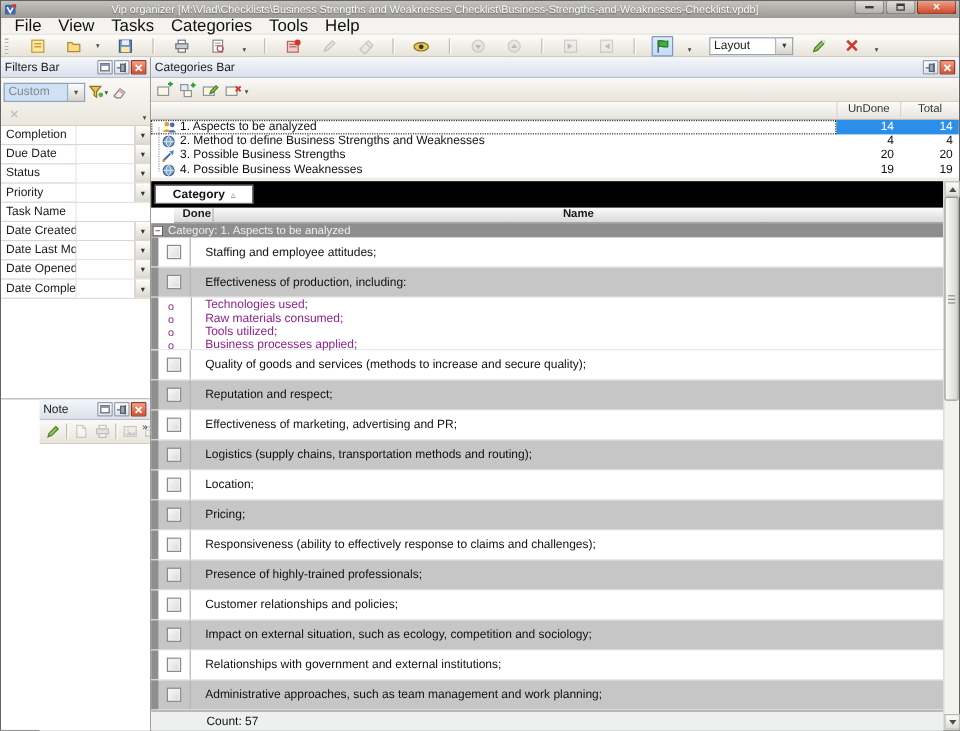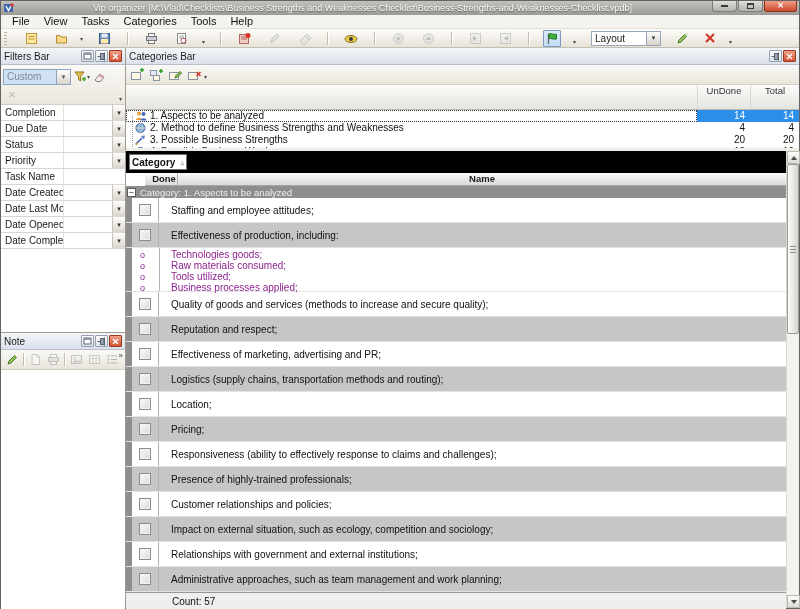--- a/index.html
+++ b/index.html
@@ -20,21 +20,21 @@
     display:flex; align-items:center; justify-content:center; }
   .wbtn.min,.wbtn.max { width:25px; }
   .wbtn.close { width:33px; background:linear-gradient(#ef9c82,#cf4a2d); border-color:#8d2f1b; }
   .glyph-min { width:7px; height:2px; background:#3c3a36; }
   .glyph-max { width:7px; height:6px; border:1px solid #3c3a36; border-top-width:2px; }
   .glyph-x { font-size:8px; color:#fff; font-weight:bold; line-height:1; }
 
   
   .menubar { position:absolute; top:14px; left:0; right:0; height:14px; background:#f4f3f0;
     border-bottom:1px solid #e3e0d8; display:flex; align-items:center; padding-left:4px; }
-  .menu-item { font-size:11px; color:#111; padding:0 7px; line-height:13px; }
+  .menu-item { font-size:14px; color:#111; padding:0 7px; line-height:13px; }
 
   
   .toolbar { position:absolute; top:28px; left:0; right:0; height:19px;
     background:linear-gradient(#fdfcf9,#e7e3d9); border-bottom:1px solid #c5c0b1;
     display:flex; align-items:center; padding:0 2px;gap:12px; }
   .grip { width:3px; height:13px; margin:0 3px 0 1px;
     background:repeating-linear-gradient(#b8b4a6 0 1px, transparent 1px 3px); flex:none; }
   .tbtn { width:18px; height:17px; display:flex; align-items:center; justify-content:center; flex:none; }
   .tbtn.narrow { width:15px; }
   .tbtn svg { display:block; }
@@ -84,30 +84,30 @@
   .f-ovf { position:absolute; right:3px; bottom:2px; font-size:6px; color:#4a4a4a; line-height:1; }
   .fgrid { background:#fff; }
   .f-row { height:16px; display:flex; border-bottom:1px solid #dad6ce; align-items:stretch; }
   .f-label { width:63px; font-size:10px; color:#1a1a1a; padding:2px 0 0 4px;
     white-space:nowrap; overflow:hidden; border-right:1px solid #e4e1da; }
   .f-value { flex:1; background:#fff; }
   .f-drop { width:13px; border-left:1px solid #c6c2b8; background:linear-gradient(#fefefe,#dbd7cd);
     display:flex; align-items:center; justify-content:center; font-size:7px; color:#333; }
 
   
-  .note-panel { position:absolute; top:285px; left:0; width:100%; bottom:0; background:#fff; }
+  .note-panel { position:absolute; top:285px; left:0; width:100%; bottom:0; background:#fff;padding-left:32px; }
   .n-tools { height:20px; position:relative; }
   .n-ovf { position:absolute; right:2px; top:2px; font-size:8px; color:#444; line-height:1; }
 
   
   .categories-panel { position:absolute; top:0; left:0; right:0; height:100px; background:#fff; }
   .c-tools { height:20px; }
   .cbtn { width:19px; height:16px; display:flex; align-items:center; justify-content:center; flex:none; }
   .clist { position:relative; }
-  .c-header { height:25px; display:flex; background:linear-gradient(#fbfbfa,#e6e4df);
+  .c-header { height:15px; display:flex; background:linear-gradient(#fbfbfa,#e6e4df);
     border-bottom:1px solid #bdb9b0; font-size:9.5px; color:#333; }
   .c-header .ch-name { flex:1; }
   .ch-num { width:53px; text-align:center; border-left:1px solid #d9d6cf; line-height:12px; }
   .ch-num.total { width:49px; }
   .c-row { height:12px; display:flex; align-items:center; font-size:10px; color:#111; position:relative; }
   .c-stub { width:9px; flex:none; }
   .c-icon { width:12px; height:10px; flex:none; margin-right:3px; }
   .c-icon svg { display:block; }
   .c-name { flex:1; white-space:nowrap; overflow:hidden; line-height:12px; padding-right:4px; }
   .c-num { width:53px; text-align:right; padding-right:5px; line-height:12px; }
@@ -115,21 +115,21 @@
   .c-row.selected .c-sel-wrap { outline:1px dotted #333; outline-offset:-1px; }
   .c-sel-wrap { position:absolute; left:0; right:102px; top:0; bottom:0; pointer-events:none; }
   .c-row.selected .c-num { background:#2b8ee8; color:#fff; }
   .tree-line { position:absolute; left:6px; top:6px; height:37px; border-left:1px dotted #9a9a9a; }
 
   
   .task-grid { position:absolute; top:100px; left:0; right:0; bottom:0; background:#fff; }
   .tg-gap { height:3px; background:#efede7; }
   .tg-band { height:22px; background:#000; position:relative; margin-right:13px; }
   .group-box { position:absolute; left:3px; top:3px; height:16px; background:#fff;
-    border:1px solid #6f6f6f; display:flex; align-items:center; gap:5px; padding:0 2px;
+    border:1px solid #6f6f6f; display:flex; align-items:center; gap:5px; padding:0 14px;
     font-size:10px; font-weight:bold; color:#111; }
   .sort-asc { font-size:8px; color:#8a8a8a; font-weight:normal; }
   .tg-header { height:13px; display:flex; margin-right:13px;
     background:linear-gradient(#fbfbfb,#dadada); border-bottom:1px solid #a6a6a6;
     font-size:9.5px; font-weight:bold; color:#1a1a1a;margin-left:19px; }
   .th-indent { width:6px; }
   .th-done { width:27px; text-align:center; line-height:12px; border-right:1px solid #b4b4b4; }
   .th-name { flex:1; text-align:center; line-height:12px; }
   .tg-group { height:12px; margin-right:13px; background:#8e8e8e; color:#efefef;
     display:flex; align-items:center; font-size:9.5px; }
@@ -649,21 +649,21 @@
             <span class="t-done">
                 <span class="checkbox"></span>
               </span>
             <span class="t-name">Effectiveness of production, including:</span>
           </div>
           <div class="t-bullets">
             <span class="t-indent"></span>
             <div class="b-area">
               <div class="b-line">
                 <span class="b-o">o</span>
-                <span class="b-text">Technologies goods;</span>
+                <span class="b-text">Technologies used;</span>
               </div>
               <div class="b-line">
                 <span class="b-o">o</span>
                 <span class="b-text">Raw materials consumed;</span>
               </div>
               <div class="b-line">
                 <span class="b-o">o</span>
                 <span class="b-text">Tools utilized;</span>
               </div>
               <div class="b-line">

